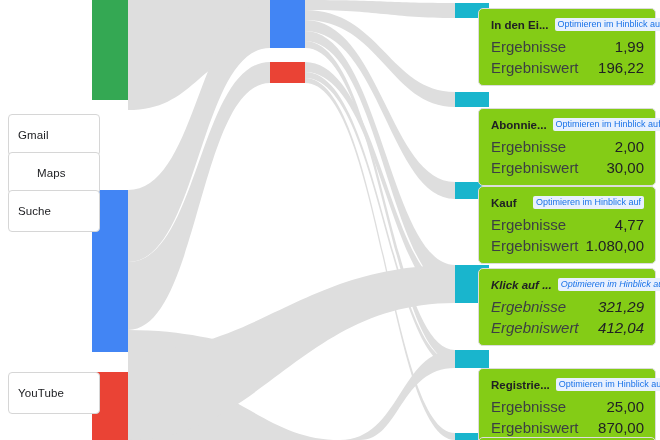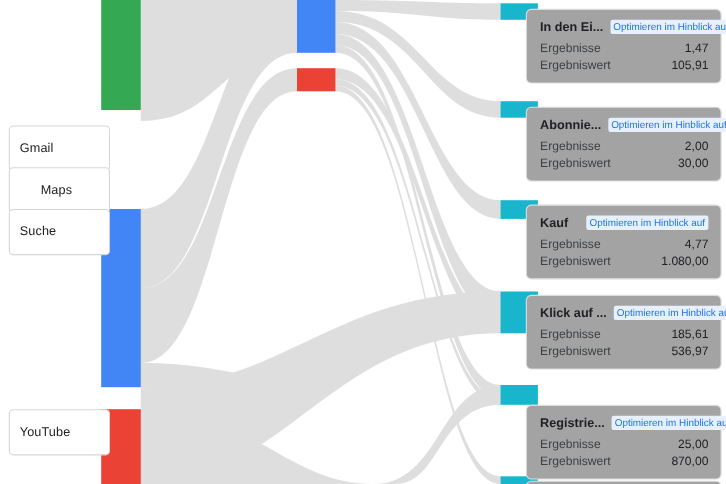--- a/index.html
+++ b/index.html
@@ -28,21 +28,21 @@
     letter-spacing:.1px;
     z-index:6;
   }
 
   
   .card{
     position:absolute;
     left:478px;
     box-sizing:border-box;
     width:178px;
-    background:#a3a3a3;
+    background:#84cc16;
     border:1px solid #dcdcdc;
     border-radius:5px;
     padding:9px 11px 9px 12px;
     z-index:6;
   }
   .card-head{
     display:flex;align-items:center;justify-content:space-between;
     margin-bottom:7px;
     gap:6px;
   }
@@ -58,21 +58,21 @@
     font-size:9px;
     color:#1a73e8;
     background:#e8f0fe;
     border-radius:2px;
     padding:1px 3px;
     white-space:nowrap;
     line-height:1.25;
   }
   .card-row{
     display:flex;align-items:baseline;justify-content:space-between;
-    font-size:11px;
+    font-size:15px;
     color:#3c4043;
     margin-top:4px;
   }
   .card-row .k{white-space:nowrap;}
   .card-row .v{white-space:nowrap;color:#202124;}
 </style>
 </head>
 <body>
 
 <div id="stage">
@@ -140,29 +140,29 @@
     <span>Suche</span>
   </div>
 
   <div class="card" style="top:8px;">
     <div class="card-head">
       <span class="card-title">In den Ei...</span>
       <span class="card-action">Optimieren im Hinblick auf</span>
     </div>
     <div class="card-row">
       <span class="k">Ergebnisse</span>
-      <span class="v">1,47</span>
-    </div>
-    <div class="card-row">
-      <span class="k">Ergebniswert</span>
-      <span class="v">105,91</span>
-    </div>
-  </div>
-
-  <div class="card" style="top:97px;">
+      <span class="v">1,99</span>
+    </div>
+    <div class="card-row">
+      <span class="k">Ergebniswert</span>
+      <span class="v">196,22</span>
+    </div>
+  </div>
+
+  <div class="card" style="top:108px;">
     <div class="card-head">
       <span class="card-title">Abonnie...</span>
       <span class="card-action">Optimieren im Hinblick auf</span>
     </div>
     <div class="card-row">
       <span class="k">Ergebnisse</span>
       <span class="v">2,00</span>
     </div>
     <div class="card-row">
       <span class="k">Ergebniswert</span>
@@ -178,32 +178,32 @@
     <div class="card-row">
       <span class="k">Ergebnisse</span>
       <span class="v">4,77</span>
     </div>
     <div class="card-row">
       <span class="k">Ergebniswert</span>
       <span class="v">1.080,00</span>
     </div>
   </div>
 
-  <div class="card" style="top:268px;">
+  <div class="card" style="top:268px;font-style:italic;">
     <div class="card-head">
       <span class="card-title">Klick auf ...</span>
       <span class="card-action">Optimieren im Hinblick auf</span>
     </div>
     <div class="card-row">
       <span class="k">Ergebnisse</span>
-      <span class="v">185,61</span>
-    </div>
-    <div class="card-row">
-      <span class="k">Ergebniswert</span>
-      <span class="v">536,97</span>
+      <span class="v">321,29</span>
+    </div>
+    <div class="card-row">
+      <span class="k">Ergebniswert</span>
+      <span class="v">412,04</span>
     </div>
   </div>
 
   <div class="card" style="top:368px;">
     <div class="card-head">
       <span class="card-title">Registrie...</span>
       <span class="card-action">Optimieren im Hinblick auf</span>
     </div>
     <div class="card-row">
       <span class="k">Ergebnisse</span>

